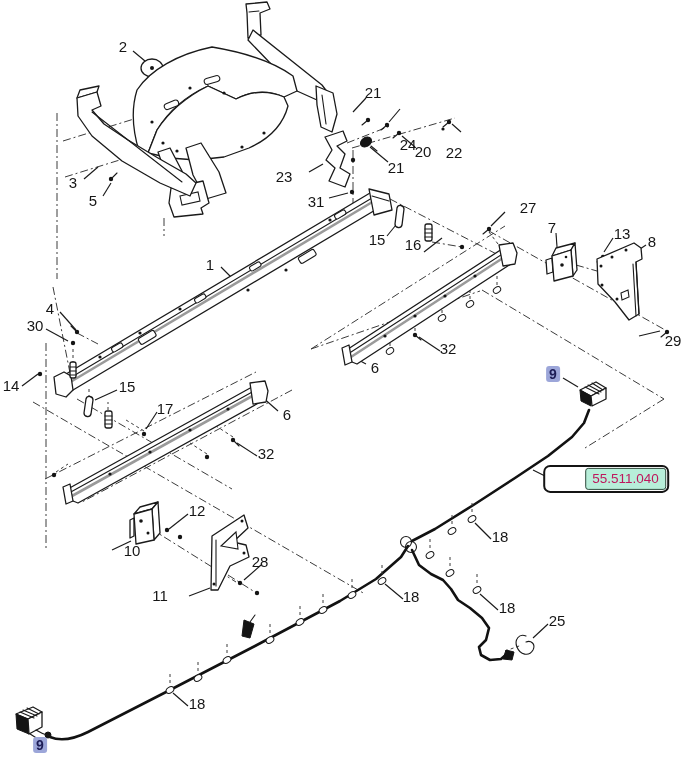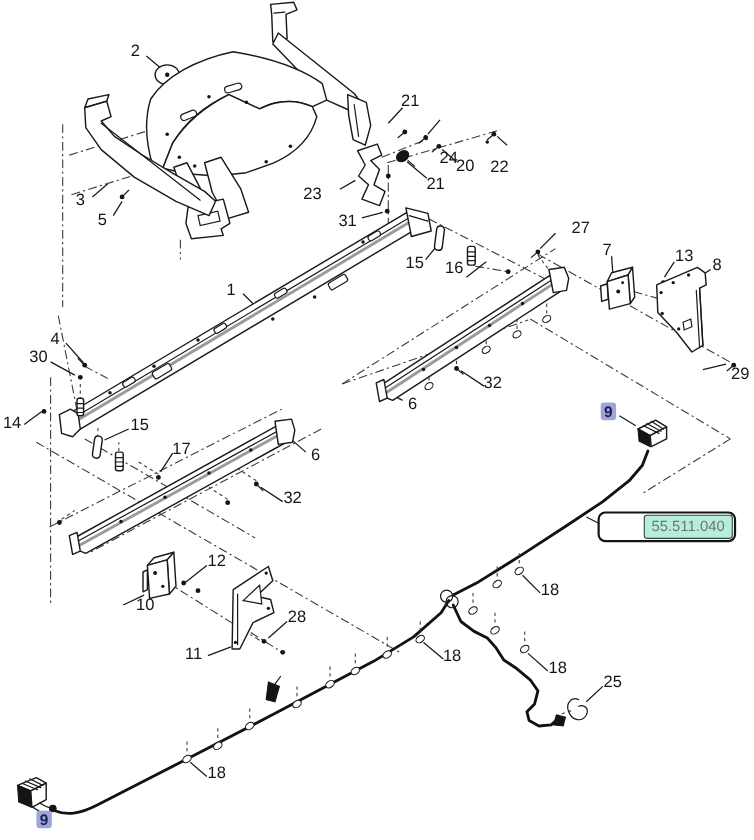--- a/index.html
+++ b/index.html
@@ -7,21 +7,21 @@
          font-family:"Liberation Sans", sans-serif;}
   .stage svg{position:absolute;left:0;top:0;}
   #overlay{position:absolute;left:0;top:0;width:685px;height:764px;}
   .callout{position:absolute;transform:translate(-50%,-50%);font-size:15px;color:#161616;
            line-height:1;white-space:nowrap;}
   .callout.hl{background:var(--hl,#9ca6d9);color:#1c1c55;font-weight:bold;font-size:14px;
               padding:1px 3px;border-radius:3px;}
   .refbox{position:absolute;transform:translate(-50%,-50%);border:2.5px solid #141414;
           border-radius:7px;background:#fff;padding:1px;}
   .refbox-inner{display:block;background:var(--ref,#b7eed9);border:1px solid #2e4a3c;
-          border-radius:3px;padding:1px 6px;font-size:13.5px;color:#737373;line-height:1.35;margin-left:39px;}
+          border-radius:3px;padding:1px 6px;font-size:13.5px;color:#be185d;line-height:1.35;margin-left:39px;}
   .ln{stroke:#1a1a1a;stroke-width:1.3;fill:#fff;stroke-linejoin:round;stroke-linecap:round;}
   .ln2{stroke:#1a1a1a;stroke-width:1.1;fill:none;stroke-linecap:round;}
   .gray{stroke:#9a9a9a;stroke-width:2.6;fill:none;}
   .dash{stroke:#3c3c3c;stroke-width:1;fill:none;stroke-dasharray:8 3 2 3;}
   .dash2{stroke:#3c3c3c;stroke-width:1;fill:none;stroke-dasharray:3 3;}
   .dot{fill:#141414;stroke:none;}
   .blk{fill:#141414;stroke:#141414;stroke-width:1;}
   .wire{stroke:#121212;stroke-width:2.6;fill:none;stroke-linejoin:round;stroke-linecap:round;}
   .slot{fill:#fff;stroke:#1a1a1a;stroke-width:1.1;}
   .hole{fill:#fff;stroke:#1a1a1a;stroke-width:1;}
@@ -417,42 +417,42 @@
       <div class="callout" style="left: 73px; top: 182px;">3</div>
       <div class="callout" style="left: 50px; top: 308px;">4</div>
       <div class="callout" style="left: 93px; top: 200px;">5</div>
       <div class="callout" style="left: 287px; top: 414px;">6</div>
       <div class="callout" style="left: 375px; top: 367px;">6</div>
       <div class="callout" style="left: 552px; top: 227px;">7</div>
       <div class="callout" style="left: 652px; top: 241px;">8</div>
       <div class="callout hl" style="left: 553px; top: 374px;">9</div>
       <div class="callout hl" style="left: 40px; top: 745px;">9</div>
       <div class="callout" style="left: 100px; top: 550px; margin-left: 32px;">10</div>
-      <div class="callout" style="left: 176px; top: 595px;">11</div>
+      <div class="callout" style="left: 160px; top: 595px;">11</div>
       <div class="callout" style="left: 197px; top: 510px;">12</div>
       <div class="callout" style="left: 622px; top: 233px;">13</div>
       <div class="callout" style="left: 11px; top: 385px;">14</div>
       <div class="callout" style="left: 377px; top: 239px;">15</div>
       <div class="callout" style="left: 127px; top: 386px;">15</div>
       <div class="callout" style="left: 413px; top: 244px;">16</div>
       <div class="callout" style="left: 165px; top: 408px; text-align: right;">17</div>
       <div class="callout" style="left: 500px; top: 536px;">18</div>
       <div class="callout" style="left: 411px; top: 596px;">18</div>
       <div class="callout" style="left: 507px; top: 607px;">18</div>
       <div class="callout" style="left: 197px; top: 703px;">18</div>
       <div class="callout" style="left: 556px; top: 481px;">19</div>
       <div class="callout" style="left: 423px; top: 151px;">20</div>
       <div class="callout" style="left: 373px; top: 92px;">21</div>
       <div class="callout" style="left: 454px; top: 137px; margin-top: 15px;">22</div>
       <div class="callout" style="left: 284px; top: 176px;">23</div>
       <div class="callout" style="left: 408px; top: 104px; margin-top: 40px;">24</div>
       <div class="callout" style="left: 557px; top: 620px;">25</div>
       <div class="callout" style="left: 396px; top: 167px;">21</div>
       <div class="callout" style="left: 528px; top: 207px;">27</div>
-      <div class="callout" style="left: 270px; top: 561px;">28</div>
+      <div class="callout" style="left: 260px; top: 561px;">28</div>
       <div class="callout" style="left: 628px; top: 340px; margin-left: 45px;">29</div>
       <div class="callout" style="left: 35px; top: 325px;">30</div>
       <div class="callout" style="left: 316px; top: 201px;">31</div>
       <div class="callout" style="left: 266px; top: 453px;">32</div>
       <div class="callout" style="left: 448px; top: 348px;">32</div>
       <div class="refbox" style="left: 606px; top: 479px;">
         <span class="refbox-inner">55.511.040</span>
       </div>
     </div>
 </div>

